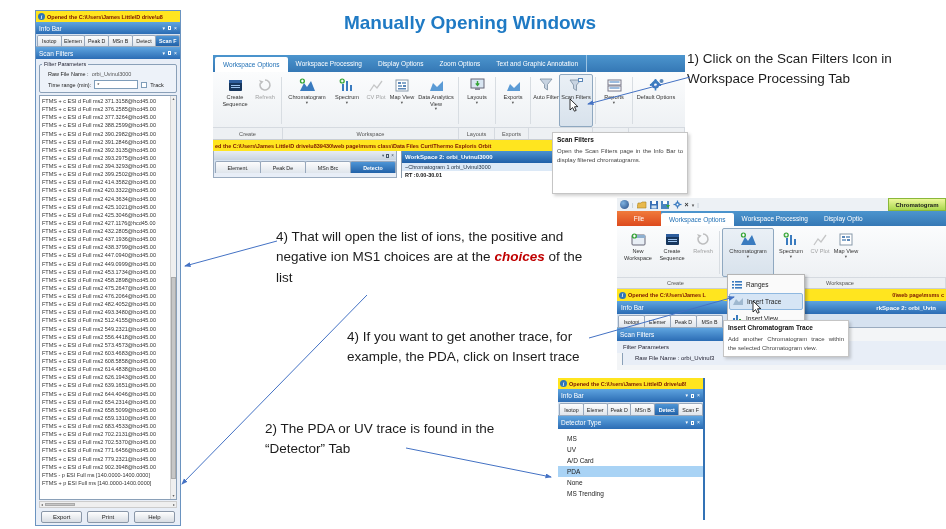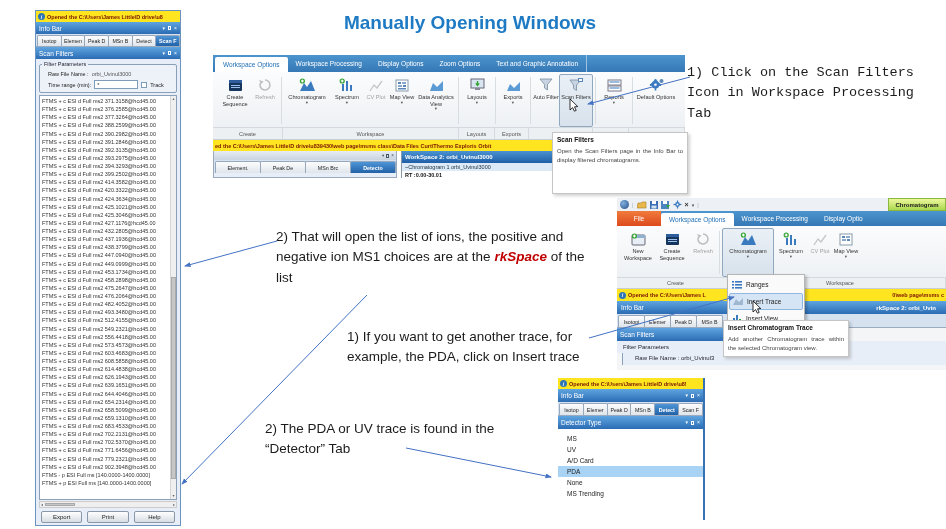--- a/index.html
+++ b/index.html
@@ -6,21 +6,21 @@
   html,body { width:946px; height:529px; background:#fff; overflow:hidden;
               font-family:"Liberation Sans", sans-serif; position:relative; }
   .abs { position:absolute; }
 
   
   #slideTitle { left:320px; top:12px; width:300px; text-align:center;
     font-size:19px; font-weight:bold; color:#1F7AC4; }
 
   
   .anno { color:#1c1c1c; font-size:13.5px; line-height:1.5; }
-  #anno1 { left:687px; top:63px;  width:252px;font-family:Liberation Mono, monospace; }
+  #anno1 { left:687px; top:49px;  width:252px; }
   #anno2 { left:276px; top:227px; width:318px; }
   #anno3 { left:347px; top:327px; width:258px; }
   #anno4 { left:265px; top:419px; width:276px; }
   .redword { color:#C00000; font-weight:bold; font-style:italic; }
 
   
   .alertbar { background:#FFE51F; color:#7B1400; font-weight:bold; font-size:5.5px;
     display:flex; align-items:center; gap:2px; padding:0 2px; white-space:nowrap; overflow:hidden; }
   .infoic { width:7px; height:7px; min-width:7px; border-radius:50%; background:#2E75B6; color:#fff;
     font-size:5px; font-weight:bold; display:inline-flex; align-items:center; justify-content:center; font-style:italic; }
@@ -449,22 +449,22 @@
     </div>
   </div>
 </div>
 
 <div class="abs tooltip" id="tooltip1">
   <div class="tt-title">Scan Filters</div>
   <div class="tt-body">Open the Scan Filters page in the Info Bar to display filtered chromatograms.</div>
 </div>
 
 <div class="abs anno" id="anno1">1)  Click on the Scan Filters Icon in Workspace Processing Tab</div>
-<div class="abs anno" id="anno2"><span>2)  That will open the list of ions, the positive and negative ion MS1 choices are at the </span><span class="redword">rkSpace</span><span> of the list</span></div>
-<div class="abs anno" id="anno3">1)  If you want to get another trace, for example, the PDA, click on Insert trace</div>
+<div class="abs anno" id="anno2"><span>4)  That will open the list of ions, the positive and negative ion MS1 choices are at the </span><span class="redword">choices</span><span> of the list</span></div>
+<div class="abs anno" id="anno3">4)  If you want to get another trace, for example, the PDA, click on Insert trace</div>
 <div class="abs anno" id="anno4">2)  The PDA or UV trace is found in the “Detector” Tab</div>
 
 <div class="abs" id="shot2">
   <div class="qat">
     <span class="qic appcirc"></span>
     <span class="qsep">|</span>
     <span class="qic">
         <svg width="10" height="8">
           <path d="M0,7 L1,2 H4 L5,1 H9 V7 Z" fill="#E8B84C" stroke="#A8821E" stroke-width=".6"></path>
         </svg>

